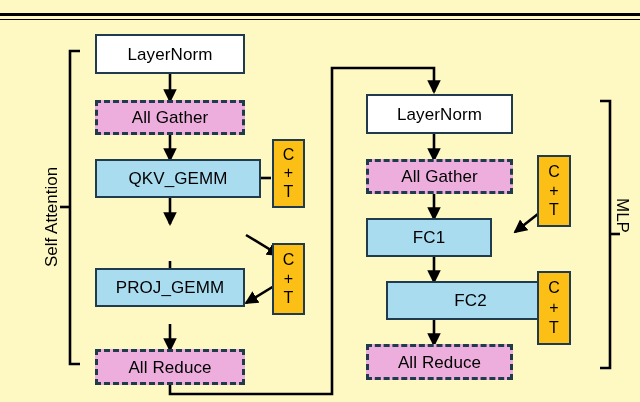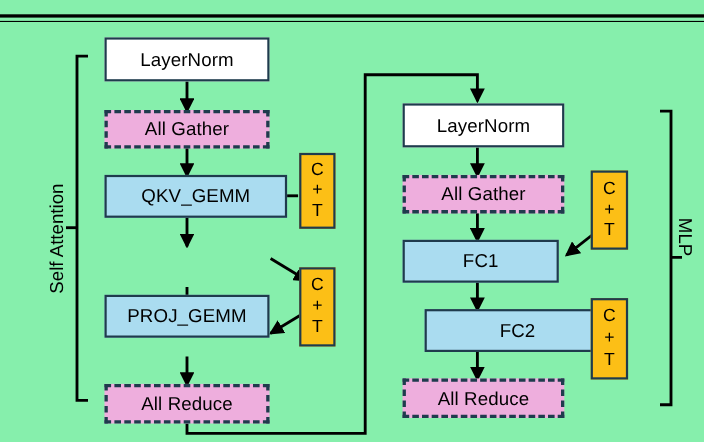--- a/index.html
+++ b/index.html
@@ -1,17 +1,17 @@
 <!DOCTYPE html>
 <html><head>
 <meta charset="utf-8">
 <style>
   html,body{margin:0;padding:0;background:#ffffff;}
   body{font-family:"Liberation Sans",sans-serif;}
-  #root{position:relative;width:640px;height:402px;background:#86efac;overflow:hidden;}
+  #root{position:relative;width:640px;height:402px;background:#fef9c3;overflow:hidden;}
   #svg{position:absolute;left:0;top:0;width:640px;height:402px;}
   .node{position:absolute;box-sizing:border-box;display:flex;align-items:center;justify-content:center;
         border:2.5px solid #1f3b4d;color:#000;font-size:17px;line-height:1;letter-spacing:0.1px;}
   .node.dashed{border-style:dashed;border-width:3px;}
   .white{background:#ffffff;}
   .blue{background:#aadcf0;}
   .green{background:#aee2a0;}
   .pink{background:#eeaedd;}
   .ct{position:absolute;box-sizing:border-box;background:#fcbf16;border:2.5px solid #1f3b4d;
       display:flex;flex-direction:column;align-items:center;justify-content:space-around;
@@ -103,21 +103,21 @@
   </div>
 
   <div class="node white" style="left:366px;top:94px;width:147px;height:40px;">
     <span>LayerNorm</span>
   </div>
 
   <div class="node dashed pink" style="left:366px;top:159px;width:147px;height:35px;">
     <span>All Gather</span>
   </div>
 
-  <div class="node blue" style="left:366px;top:218px;width:142px;height:39px;">
+  <div class="node blue" style="left:366px;top:218px;width:126px;height:39px;">
     <span>FC1</span>
   </div>
 
   <div class="node blue" style="left:386px;top:281px;width:169px;height:39px;justify-content:center;">
     <span>FC2</span>
   </div>
 
   <div class="node dashed pink" style="left:366px;top:344px;width:147px;height:36px;">
     <span>All Reduce</span>
   </div>

